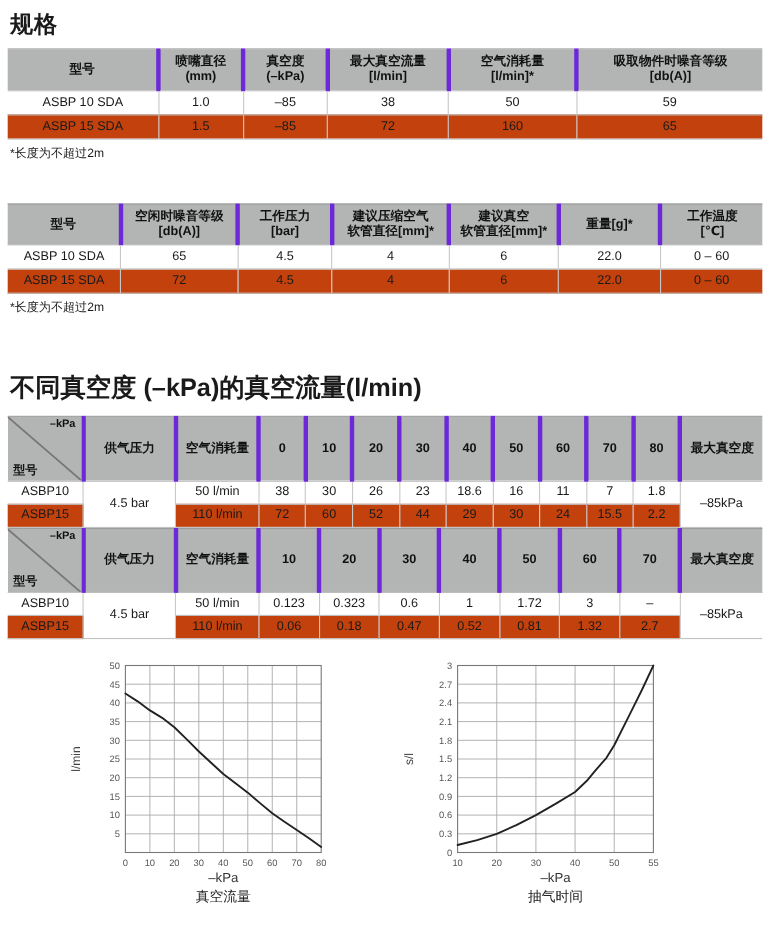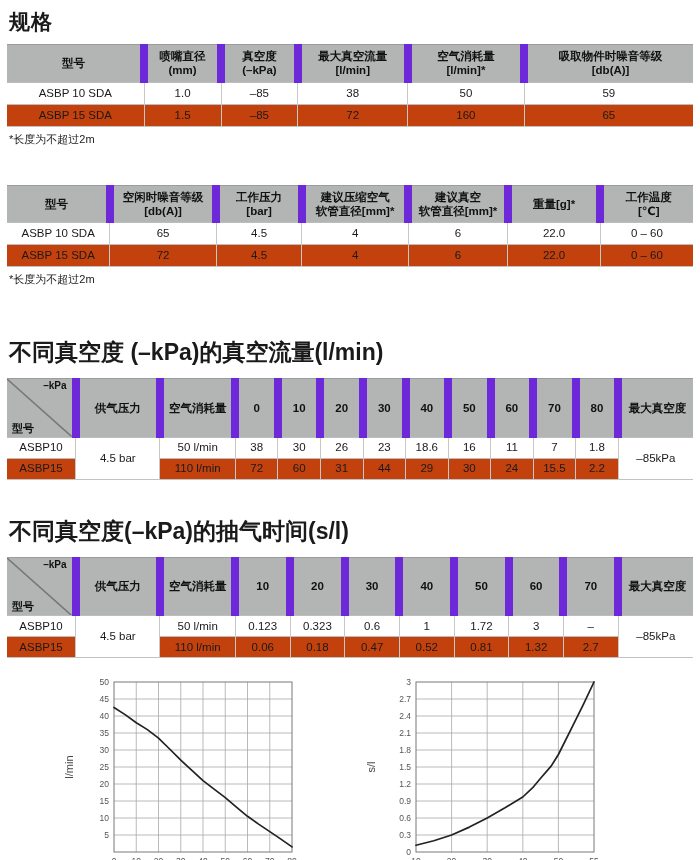--- a/index.html
+++ b/index.html
@@ -5,21 +5,21 @@
   html,body{margin:0;padding:0;background:#fff;}
   body{width:700px;height:860px;overflow:hidden;
        font-family:"Liberation Sans","DejaVu Sans",sans-serif;color:#1a1a1a;}
   .page{padding:6px 7px 0 7px;}
   h1.spec-title{font-size:21px;font-weight:bold;margin:2px 0 8px 2px;letter-spacing:1px;}
   h2.section-title{font-size:23px;font-weight:bold;margin:0 0 10px 2px;}
   h2.section-title.gap{margin-top:36px;}
   h3.chart-heading{font-size:13.5px;font-weight:bold;margin:52px 0 0 6px;}
   table{width:100%;border-collapse:collapse;table-layout:fixed;border-bottom:1px solid #c2c2c2;}
   th{background:#b2b5b4;font-size:11.5px;font-weight:600;text-align:center;vertical-align:middle;
-     padding:4px 2px;white-space:pre-line;line-height:1.25;border-left:8px solid #6d28d9;
+     padding:4px 2px;white-space:pre-line;line-height:1.25;border-left:4px solid #6d28d9;
      border-top:1px solid #9c9c9c;color:#111;}
   th:first-child{border-left:none;}
   td{font-size:11.5px;text-align:center;vertical-align:middle;padding:3px 2px;
      border-left:1px solid #c8c8c8;border-top:1px solid #bdbdbd;background:#fff;line-height:1.3;}
   td:first-child{border-left:none;}
   tr.alt td{background:#c2410c;}
   td.merge{background:#fff;}
   .note{font-size:11px;margin:5px 0 0 2px;color:#1a1a1a;}
   .note.sp1{margin-bottom:38px;}
   .note.sp2{margin-bottom:50px;}
@@ -186,32 +186,31 @@
         <td>11</td>
         <td>7</td>
         <td>1.8</td>
         <td rowspan="2" class="merge">–85kPa</td>
       </tr>
       <tr class="alt">
         <td>ASBP15</td>
         <td>110 l/min</td>
         <td>72</td>
         <td>60</td>
-        <td>31</td>
+        <td>52</td>
         <td>44</td>
         <td>29</td>
         <td>30</td>
         <td>24</td>
         <td>15.5</td>
         <td>2.2</td>
       </tr>
     </tbody>
   </table>
 
-  <h2 class="section-title gap">不同真空度(–kPa)的抽气时间(s/l)</h2>
   <table class="kpatable">
     <colgroup>
       <col style="width:10%">
         <col style="width:12.3%">
         <col style="width:11%">
       <col style="width:7.97%">
         <col style="width:7.97%">
         <col style="width:7.97%">
         <col style="width:7.97%">
       <col style="width:7.97%">

